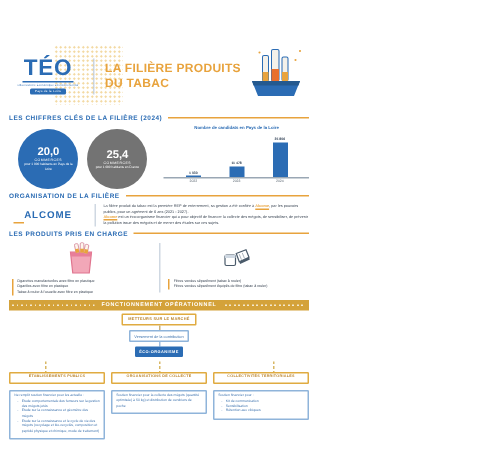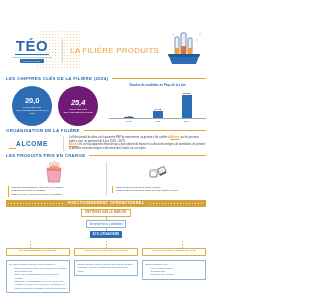--- a/index.html
+++ b/index.html
@@ -48,21 +48,21 @@
     margin-top: 1.5px;
     background: #2b6cb4; color: #fff;
     font-size: 2px; letter-spacing: .2px;
     padding: 1px 3px; border-radius: 1px;
   }
   .header-divider {
     width: 1px; height: 24px; background: #c9d6e6; margin: 0 7px 0 4px;
   }
   .header-title {
     color: #e8a33d;
-    font-size: 8px; font-weight: normal;
+    font-size: 8px; font-weight: bold;
     line-height: 1.18; letter-spacing: .2px;
     text-transform: uppercase;
     z-index: 2;
   }
   .header-art { position: absolute; right: 8px; top: 4px; width: 40px; height: 38px; }
 
   
   .sec-title {
     display: flex; align-items: center;
     padding: 0 6px;
@@ -77,21 +77,21 @@
 
   
   .figures-row { display: flex; padding: 3px 6px 0; gap: 3px; }
   .circles { display: flex; gap: 6px; padding-top: 2px; width: 100px; justify-content: center; }
   .circle {
     width: 40px; height: 40px; border-radius: 50%;
     display: flex; flex-direction: column; align-items: center; justify-content: center;
     color: #fff; text-align: center;
   }
   .circle.blue { background: #2b6cb4; }
-  .circle.gold { background: #701a75; font-style: italic; }
+  .circle.gold { background: #737373; }
   .circle .big { font-size: 7.5px; font-weight: bold; line-height: 1; }
   .circle .mid { font-size: 2.3px; letter-spacing: .35px; margin-top: 1.5px; text-transform: uppercase; }
   .circle .small { font-size: 2.1px; line-height: 1.3; margin-top: 1px; width: 34px; }
 
   
   .chart { width: 100px; padding-left: 2px; }
   .chart-title {
     font-size: 2.9px; color: #2b6cb4; font-weight: bold;
     text-align: center; margin-bottom: 2px; line-height: 1.2;
   }
@@ -196,20 +196,21 @@
       <div class="logo-teo">TÉO</div>
       <div class="logo-rule"></div>
       <div class="logo-sub">Observatoire Économique Environnemental</div>
       <div class="logo-badge">Pays de la Loire</div>
     </div>
 
     <div class="header-divider"></div>
 
     <div class="header-title">
       <div>LA FILIÈRE PRODUITS</div>
+      <div>DU TABAC</div>
     </div>
 
     <svg class="header-art" viewBox="0 0 40 38">
       <rect x="11" y="6" width="4" height="17" rx="1" fill="#f4f1ea" stroke="#2b6cb4" stroke-width="0.7"></rect>
       <rect x="11" y="17" width="4" height="6" fill="#e8a33d"></rect>
       <rect x="17" y="2" width="5" height="21" rx="1" fill="#f4f1ea" stroke="#2b6cb4" stroke-width="0.7"></rect>
       <rect x="17" y="15" width="5" height="8" fill="#e8702e"></rect>
       <rect x="24" y="7" width="4" height="16" rx="1" fill="#f4f1ea" stroke="#2b6cb4" stroke-width="0.7"></rect>
       <rect x="24" y="17" width="4" height="6" fill="#e8a33d"></rect>
       <path d="M4 23 L36 23 L32 33 L8 33 Z" fill="#2b6cb4"></path>

